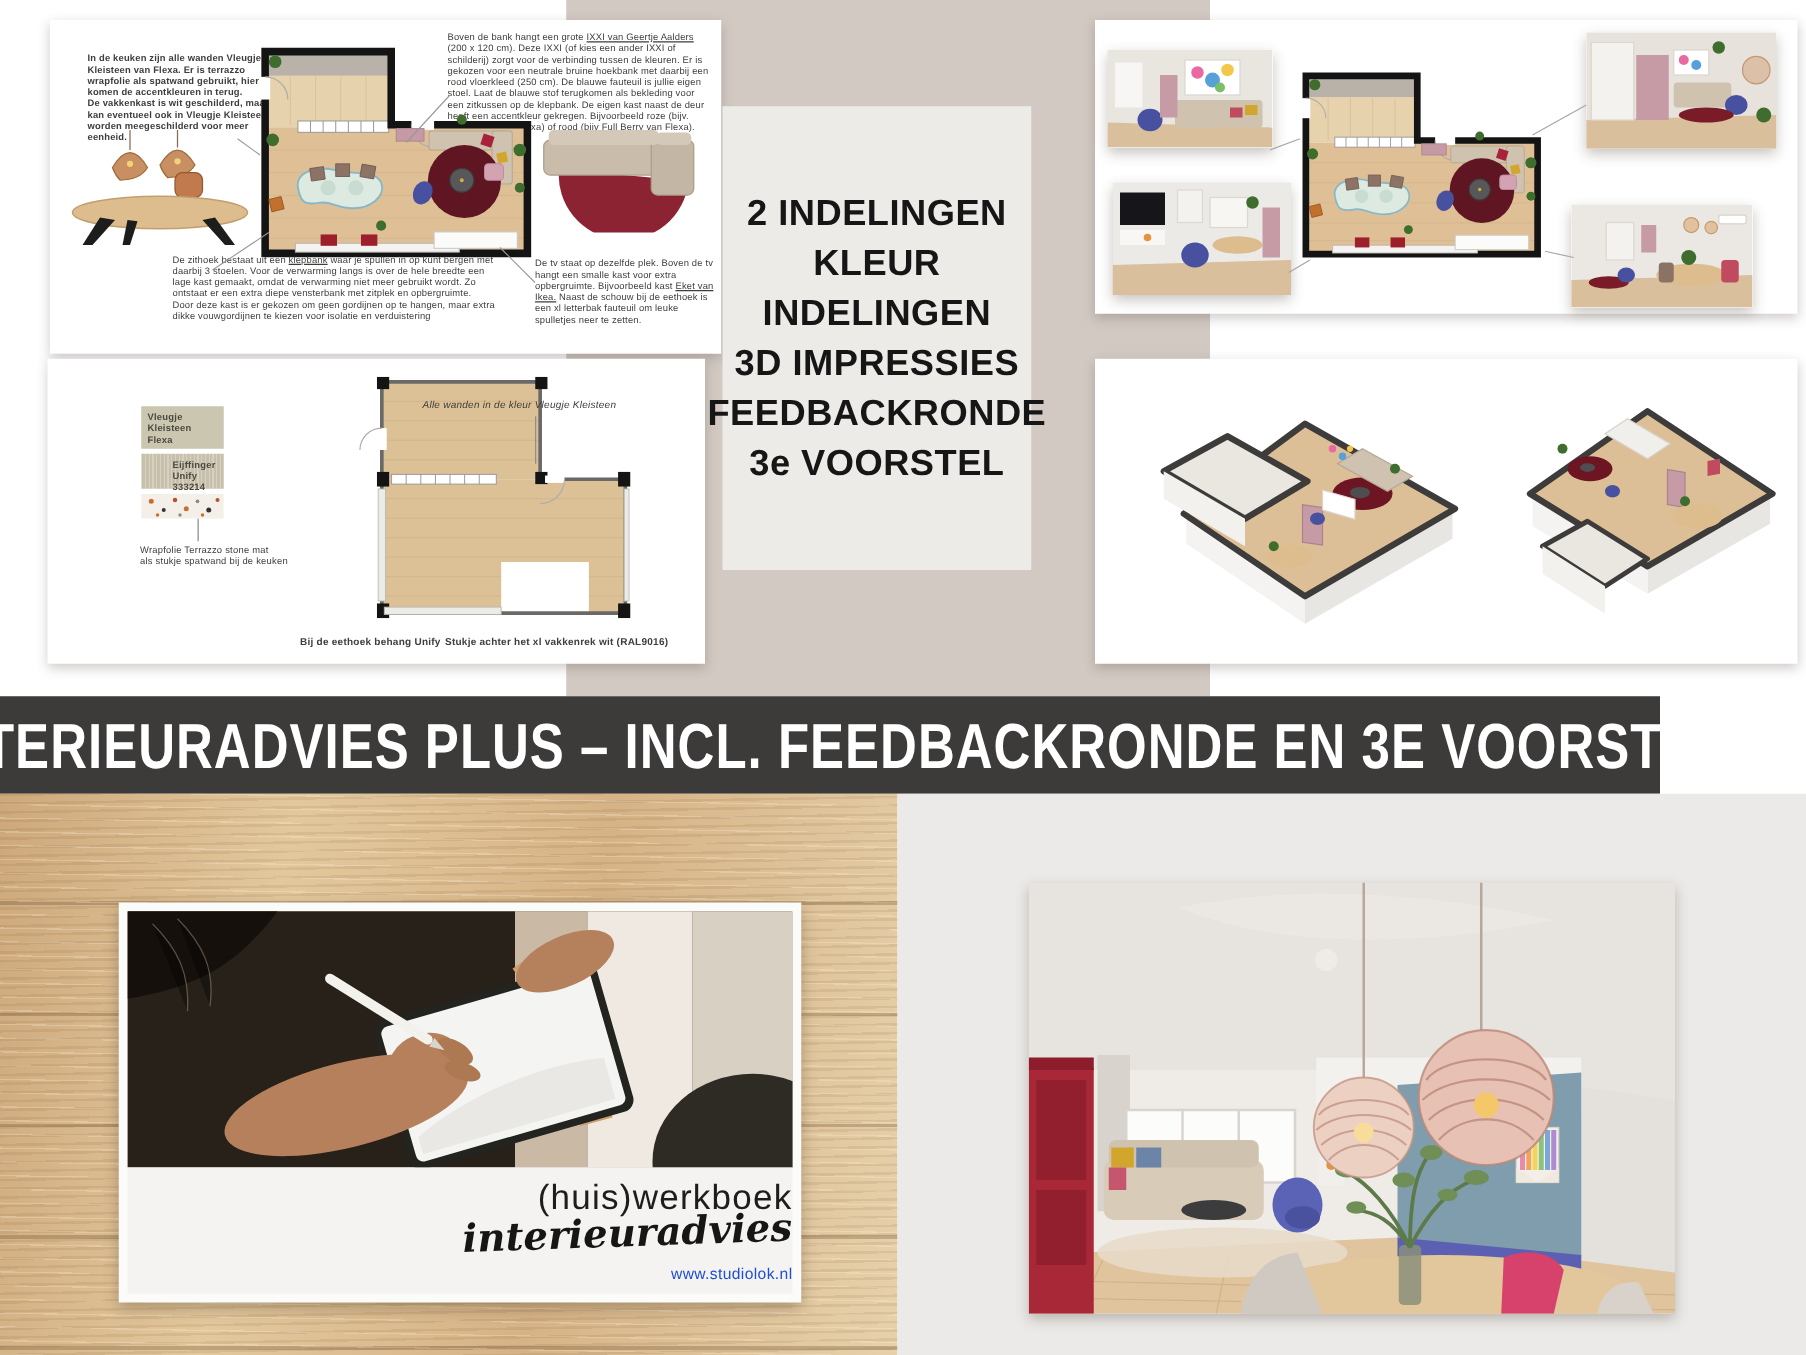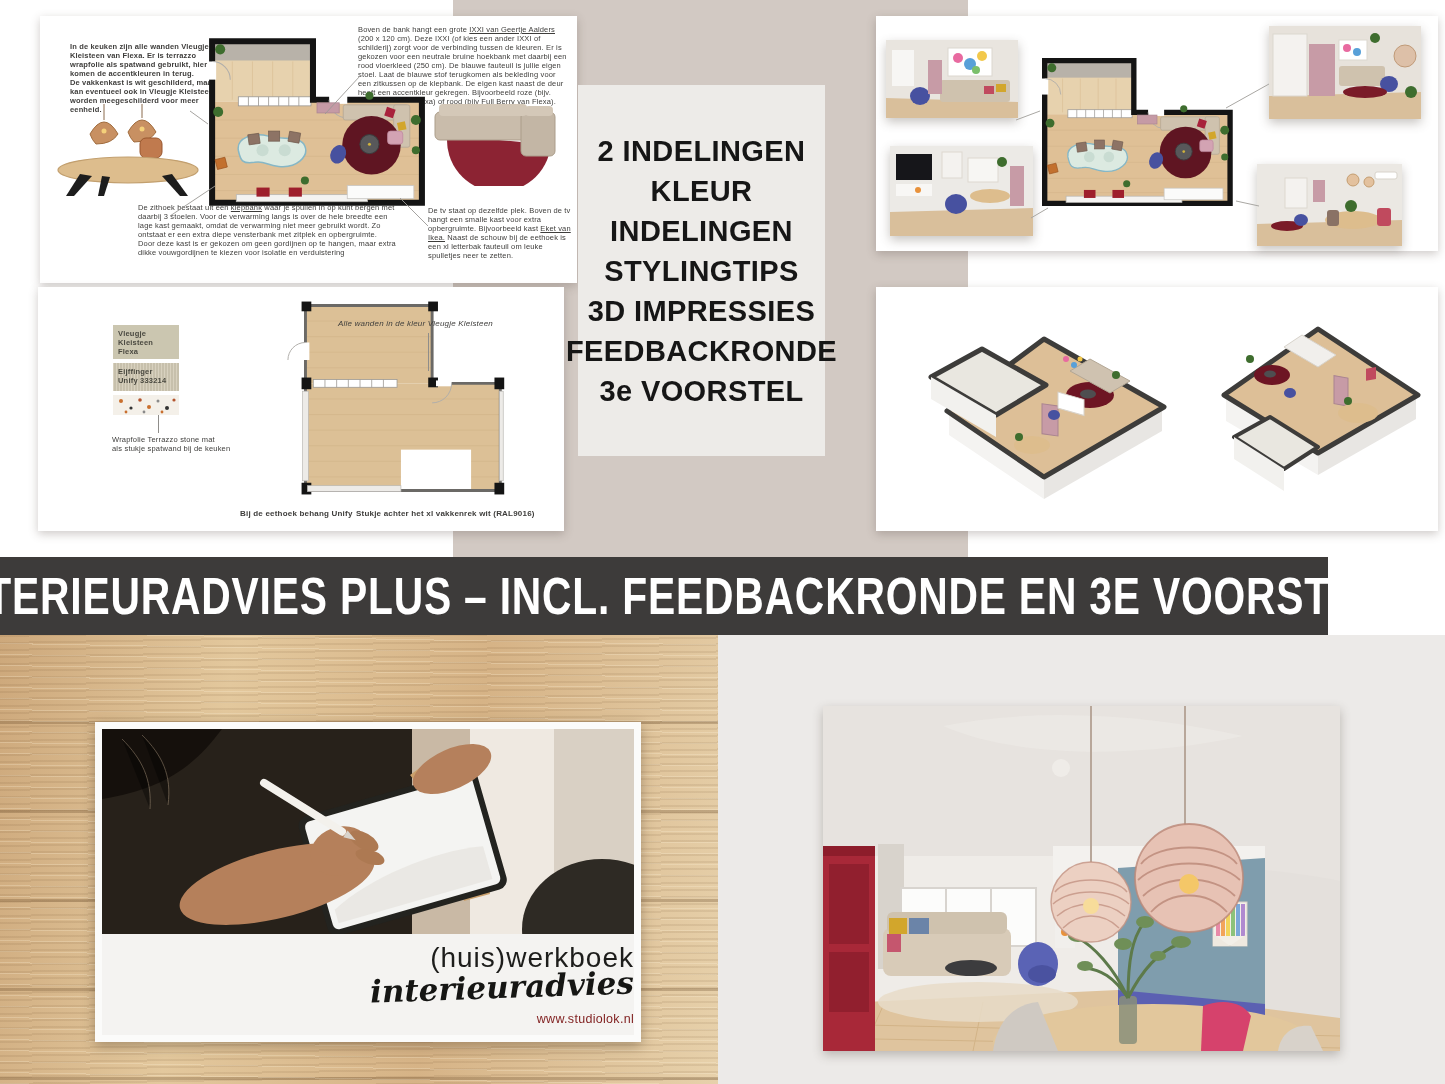--- a/index.html
+++ b/index.html
@@ -25,21 +25,21 @@
           repeating-linear-gradient(180deg, rgba(255,255,255,0) 0 86px, rgba(96,66,34,.28) 86px 89px),
           linear-gradient(100deg,#cda87b,#e3c89d 30%,#d6b386 62%,#e7d1ab);}
   .graypanel{position:absolute;left:718px;top:635px;width:727px;height:449px;}
   .card{position:absolute;left:95px;top:722px;width:546px;height:320px;background:#fbfbfa;
         box-shadow:0 4px 12px rgba(60,45,30,.35);padding:0;}
   .card-strip{position:absolute;left:7px;top:212px;width:532px;height:101px;background:#f4f3f1;
               display:flex;flex-direction:column;align-items:flex-end;justify-content:center;}
   .card-title{font-size:28px;font-weight:400;letter-spacing:1px;color:#1d1d1b;line-height:1.05;}
   .card-script{font-family:"DejaVu Serif",serif;font-style:italic;font-weight:bold;font-size:31px;
                color:#161614;transform:rotate(-2deg);line-height:1;}
-  .card-url{font-size:12.5px;color:#7f1d1d;margin-top:9px;letter-spacing:.3px;}
+  .card-url{font-size:12.5px;color:#1d4ed8;margin-top:9px;letter-spacing:.3px;}
   .photo{position:absolute;box-shadow:0 4px 10px rgba(70,60,50,.3);}
   .swatch-label{font-size:7.5px;line-height:1.2;color:#4a4940;font-weight:bold;letter-spacing:.2px;}
   svg{display:block;}
 </style>
 </head>
 <body>
 
 <div class="canvas">
 
   <svg width="0" height="0" style="position:absolute" aria-hidden="true">
@@ -151,21 +151,20 @@
           <path d="M388,210 L360,182"></path>
       </g>
     </svg>
   </div>
 
   <div class="abs" style="left:578px;top:85px;width:247px;height:371px;background:#edebe8;
               display:flex;flex-direction:column;align-items:center;justify-content:center;gap:0;">
     <div class="list-item">2 INDELINGEN</div>
     <div class="list-item">KLEUR</div>
     <div class="list-item">INDELINGEN</div>
-    <div class="list-item">STYLINGTIPS</div>
     <div class="list-item">3D IMPRESSIES</div>
     <div class="list-item">FEEDBACKRONDE</div>
     <div class="list-item">3e VOORSTEL</div>
   </div>
 
   <div class="slide" style="left:876px;top:16px;width:562px;height:235px;">
     <svg class="abs" style="left:158px;top:34px;" width="205" height="164" viewBox="0 0 230 180">
       <use href="#plan"></use>
     </svg>
 
@@ -240,21 +239,21 @@
     </svg>
   </div>
 
   <div class="slide" style="left:38px;top:287px;width:526px;height:244px;">
     <div class="abs" style="left:75px;top:38px;width:66px;height:34px;background:#cbc6b0;">
       <div class="swatch-label preline" style="padding:4px 0 0 5px;">Vleugje Kleisteen
 Flexa</div>
     </div>
     <div class="abs" style="left:75px;top:76px;width:66px;height:28px;
                 background:repeating-linear-gradient(90deg,#d8d1bf 0 1px,#c7c0ac 1px 3px);">
-      <div class="swatch-label preline" style="padding:4px 0 0 5px;">Eijffinger
+      <div class="swatch-label preline" style="padding:4px 0 0 5px;margin-left:20px;">Eijffinger
 Unify 333214</div>
     </div>
     <svg class="abs" style="left:75px;top:108px;" width="66" height="20" viewBox="0 0 66 20">
       <rect width="66" height="20" fill="#f4f0e9"></rect>
       <circle cx="8" cy="6" r="2" fill="#c96f2e"></circle>
         <circle cx="18" cy="13" r="1.6" fill="#333333"></circle>
       <circle cx="27" cy="5" r="1.8" fill="#b4542e"></circle>
         <circle cx="36" cy="12" r="2" fill="#c96f2e"></circle>
       <circle cx="45" cy="6" r="1.5" fill="#8a8a8a"></circle>
         <circle cx="54" cy="13" r="2" fill="#333333"></circle>

